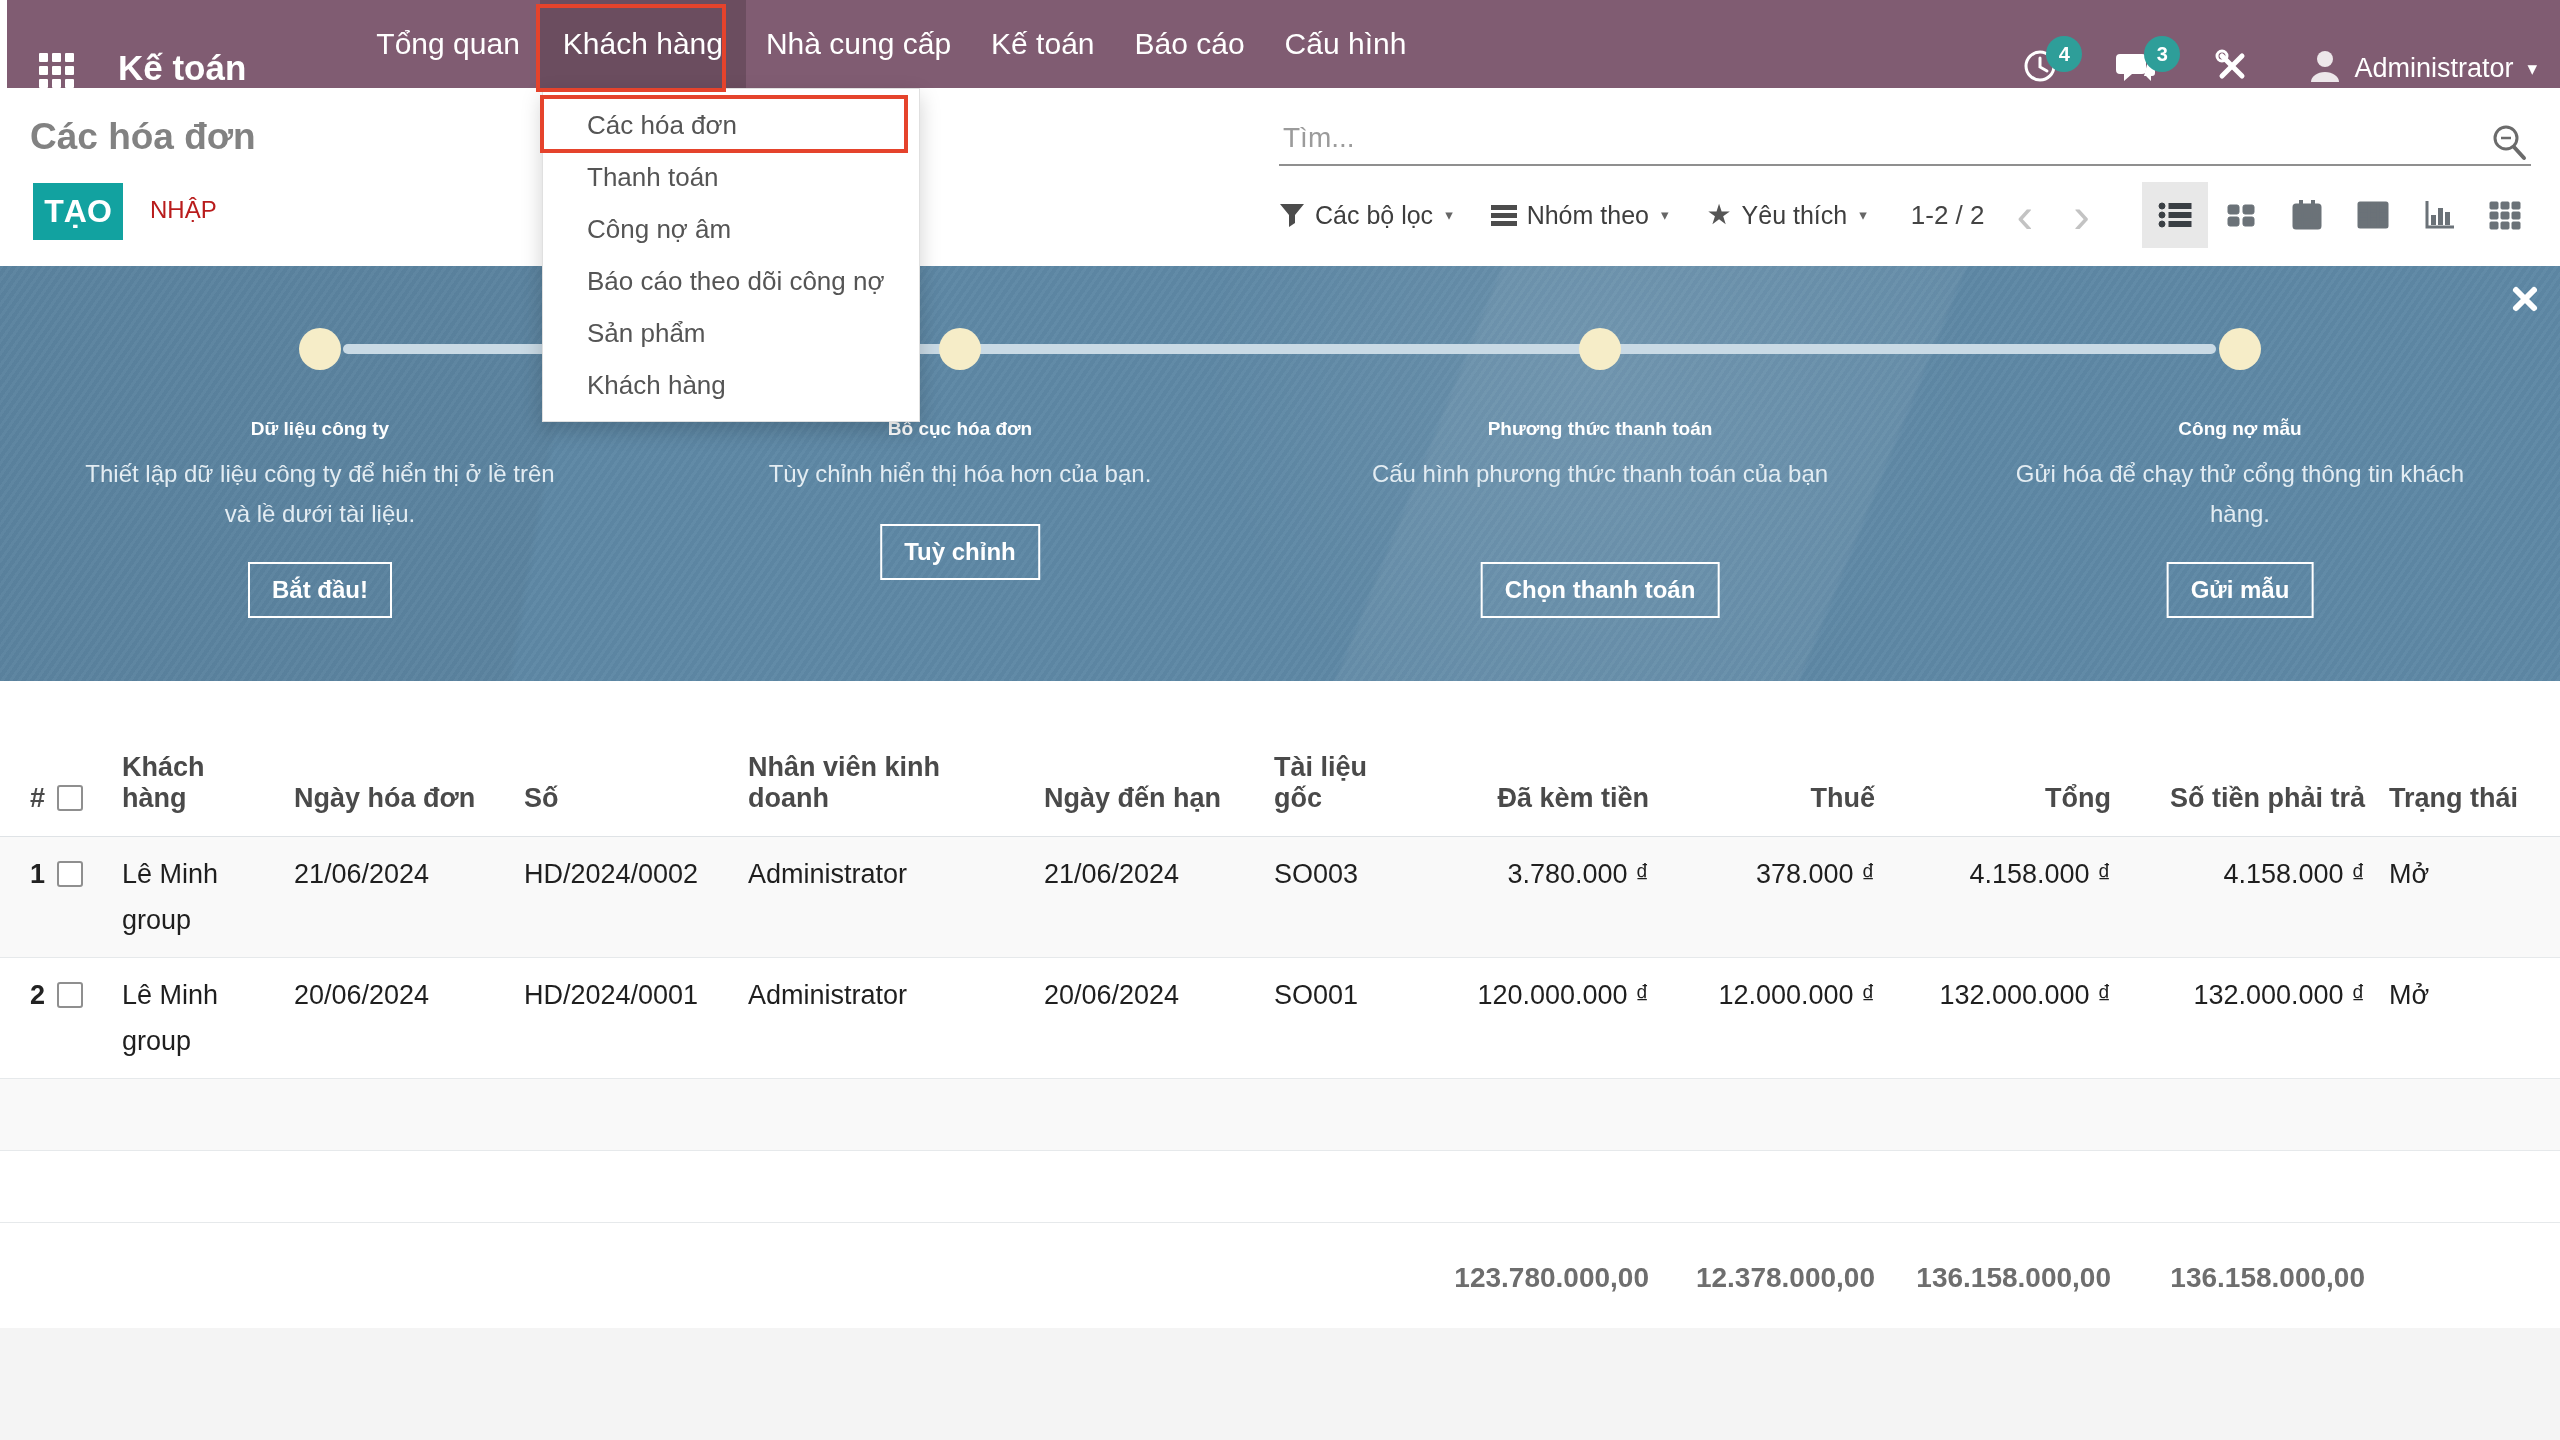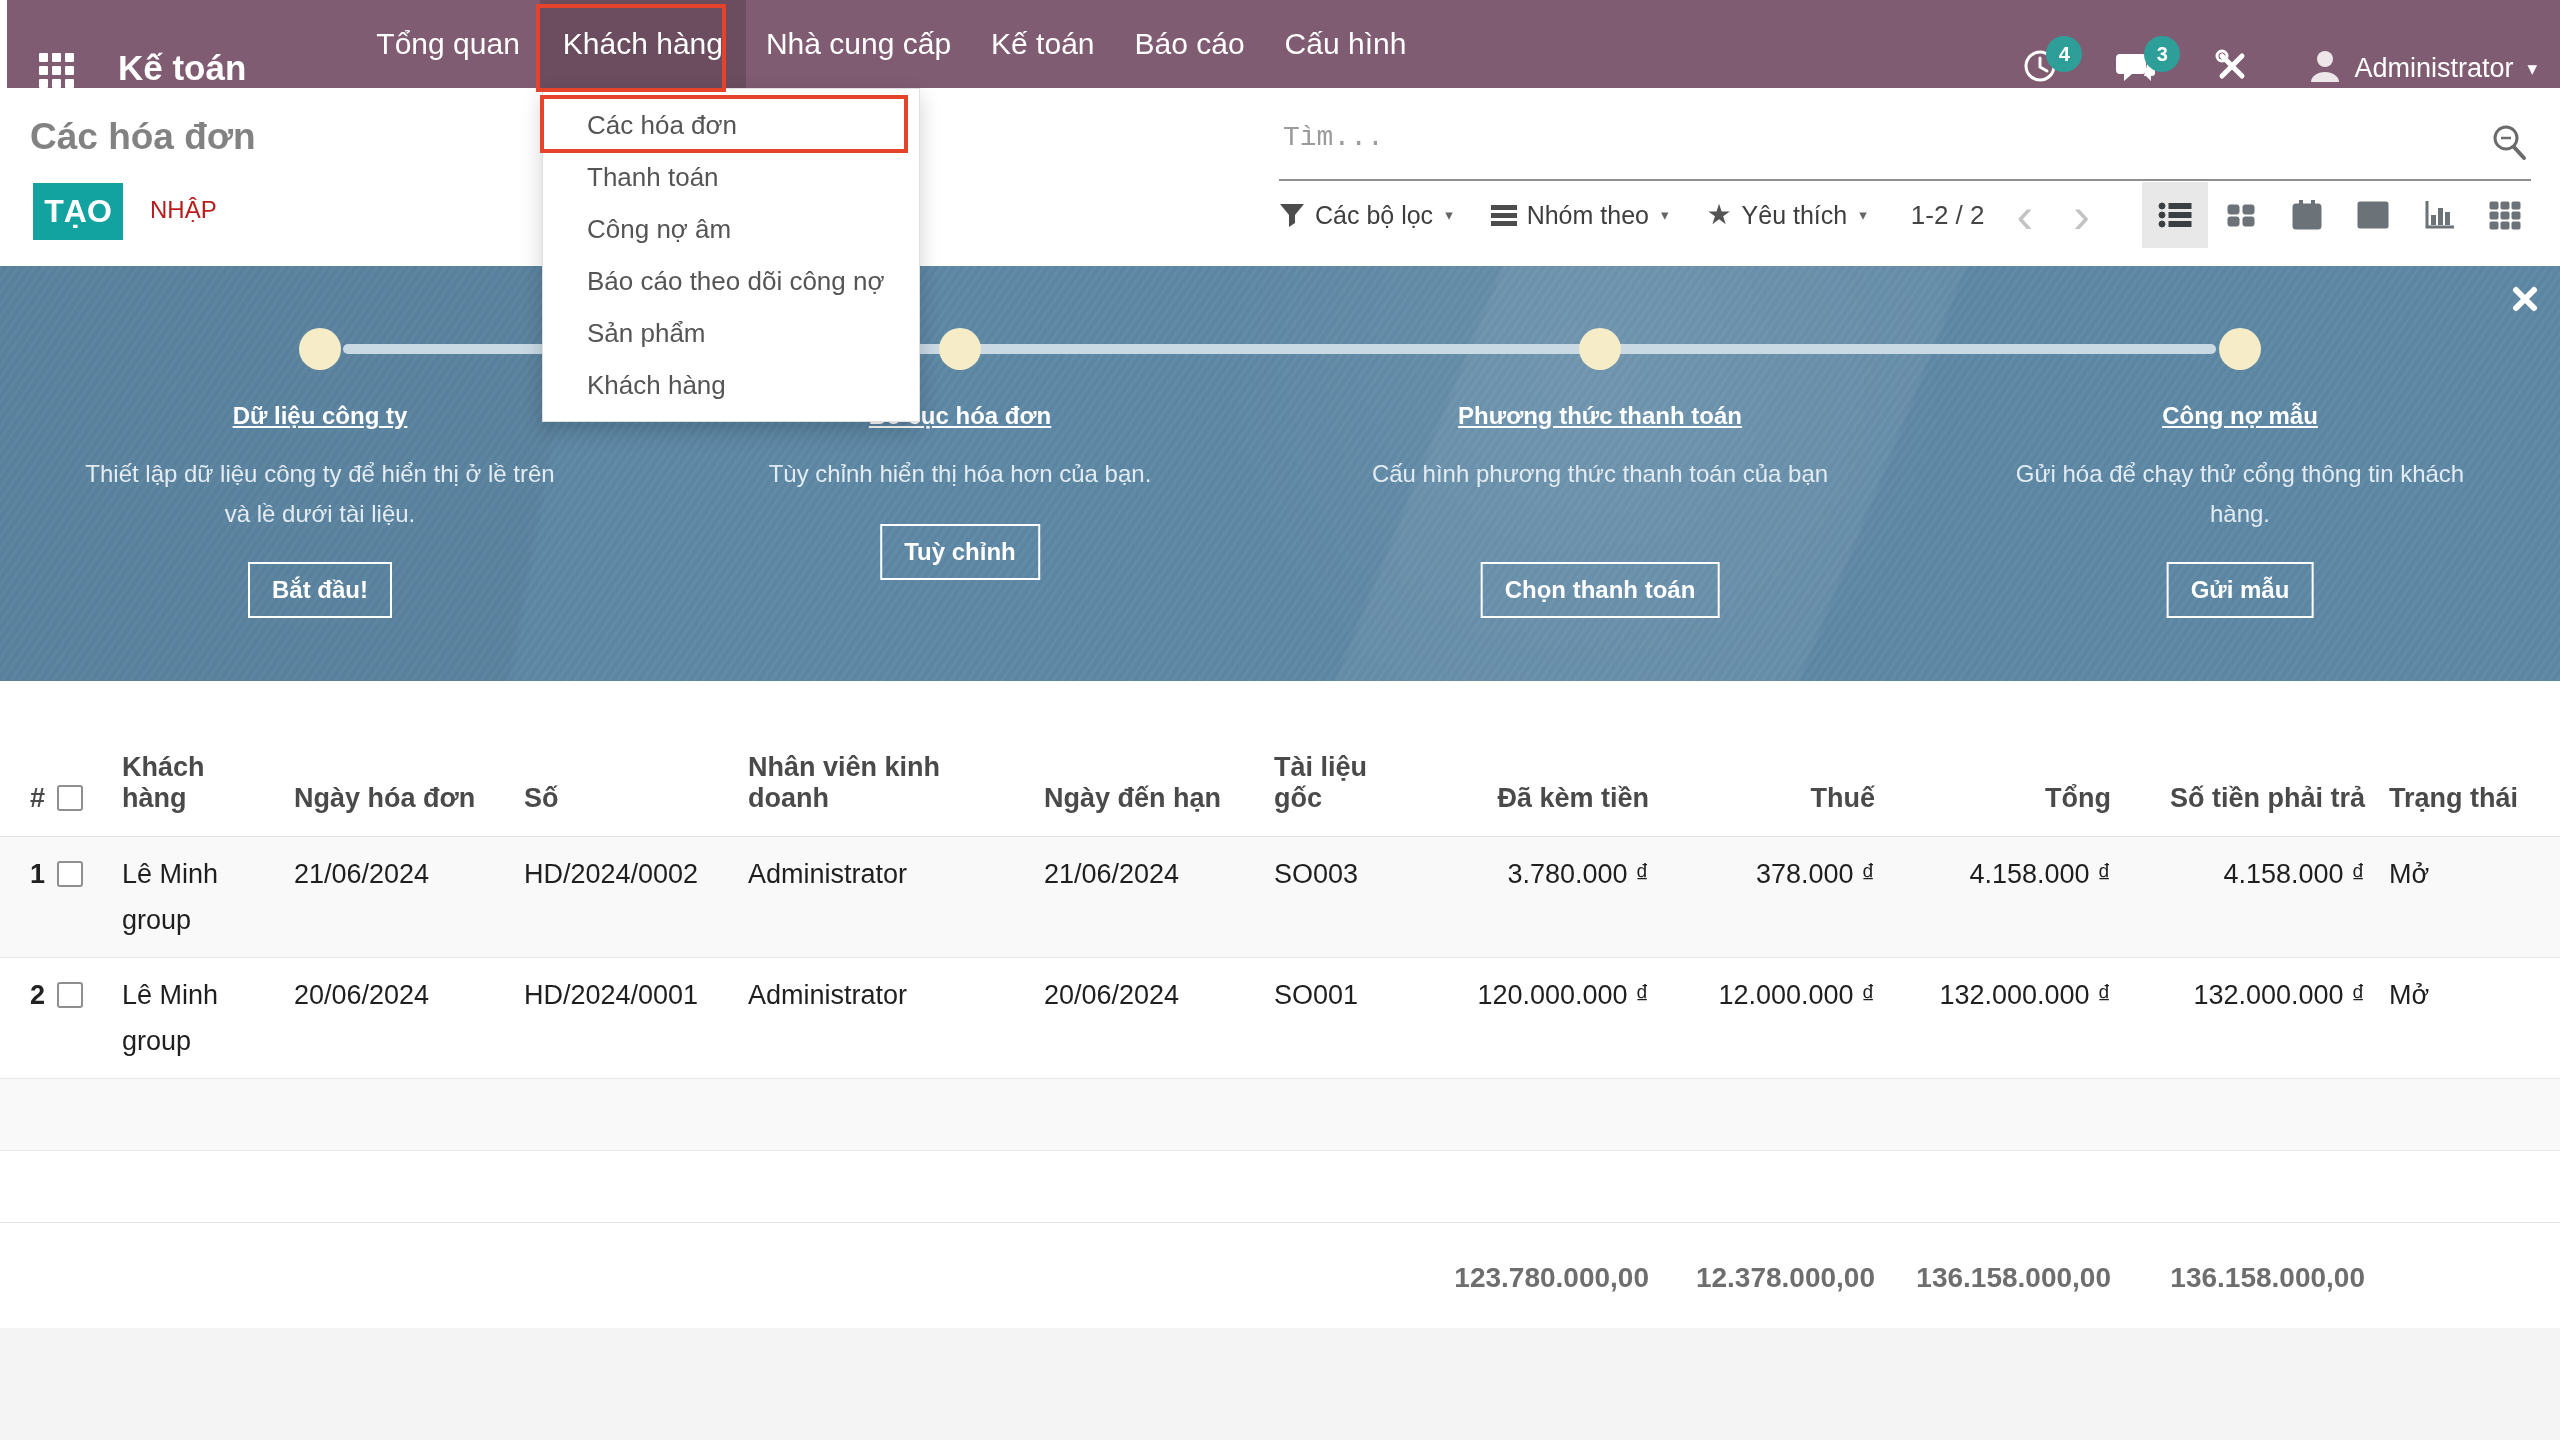--- a/index.html
+++ b/index.html
@@ -34,22 +34,22 @@
   
   .control { position:absolute; top:88px; left:0; width:2560px; height:178px; background:#fff; }
   .page-title { position:absolute; left:30px; top:28px; font-size:37px; color:#828282; }
   .btn-create { position:absolute; left:33px; top:95px; width:90px; height:57px;
                 background:#12A2A0; border:none; color:#fff; font-size:32px;
                 font-weight:bold; cursor:pointer; font-family:inherit; }
   .btn-import { position:absolute; left:150px; top:108px; background:none; border:none;
                 color:#b91c1c; font-size:24px; font-weight:normal; cursor:pointer; font-family:inherit; }
   .search-wrap { position:absolute; left:1279px; top:20px; width:1252px; }
   .search-input { width:100%; border:none; border-bottom:2px solid #8f8f8f;
-                  font-size:28px; padding:14px 48px 26px 4px; outline:none;
-                  color:#333; font-family:Liberation Mono, monospace; }
+                  font-size:28px; padding:14px 48px 10px 4px; outline:none;
+                  color:#333; font-family:Liberation Sans, sans-serif; }
   .search-input::placeholder { color:#9b9b9b; }
   .search-icon { position:absolute; right:2px; top:14px; }
   .filter-row { position:absolute; left:1279px; top:92px; width:1252px; height:70px;
                 display:flex; align-items:center; }
   .filter-item { display:flex; align-items:center; font-size:25px; color:#3e3e3e;
                  margin-right:38px; cursor:pointer; white-space:nowrap; }
   .filter-item .fi-icon { margin-right:10px; display:flex; }
   .filter-item .caret { font-size:15px; color:#666; margin-left:12px; }
   .star-g { color:#555; font-size:28px; line-height:1; }
   .pager { font-size:26px; color:#444; margin-left:6px; white-space:nowrap; }
@@ -80,21 +80,21 @@
               linear-gradient(100deg, rgba(0,0,0,0.035) 22%, rgba(0,0,0,0) 22.3%),
               repeating-linear-gradient(125deg, rgba(255,255,255,0.025) 0 3px, rgba(0,0,0,0.02) 3px 7px),
               #5E88A5; }
   .banner-close { position:absolute; top:18px; right:20px; cursor:pointer; }
   .timeline { position:absolute; top:78px; left:343px; width:1873px; height:10px;
               background:#C9DAE5; border-radius:5px; }
   .steps { position:absolute; inset:0; display:flex; }
   .step { width:640px; position:relative; text-align:center; }
   .dot { position:absolute; top:62px; left:50%; margin-left:-21px; width:42px;
          height:42px; border-radius:50%; background:#F6EDC8; }
-  .step-title { position:absolute; top:136px; width:100%; font-size:24px; font-weight:bold;text-decoration:underline; }
+  .step-title { position:absolute; top:152px; width:100%; font-size:19px; font-weight:bold; }
   .step-desc { position:absolute; top:188px; left:50%; transform:translateX(-50%);
                width:470px; font-size:24px; line-height:40px; color:#E3ECF2; }
   .step-btn { position:absolute; top:296px; left:50%; transform:translateX(-50%);
               background:transparent; border:2px solid #fff; color:#fff; font-size:24px;
               font-weight:bold; padding:12px 22px; cursor:pointer; white-space:nowrap;
               font-family:inherit; }
   .step-btn--high { top:258px; }
 
   
   .invoice-table { position:absolute; top:681px; left:0; width:2560px;

